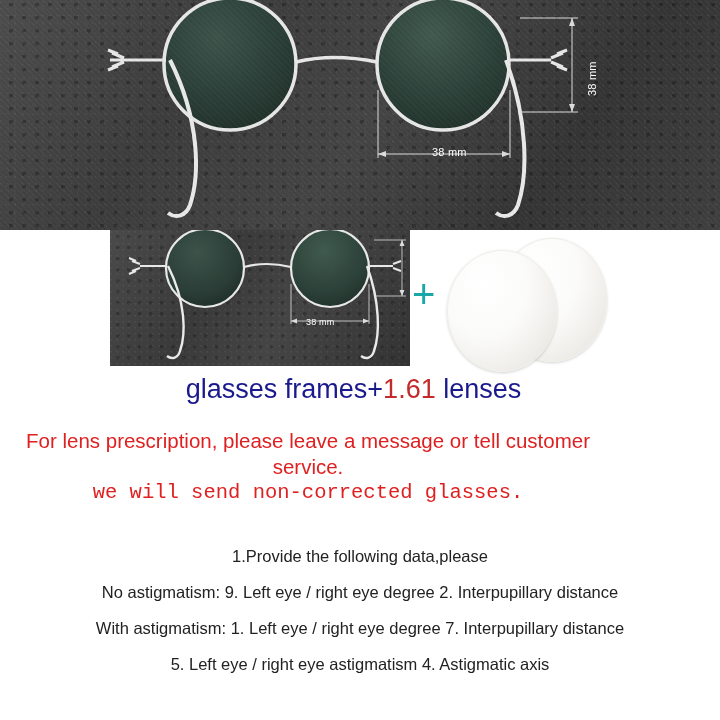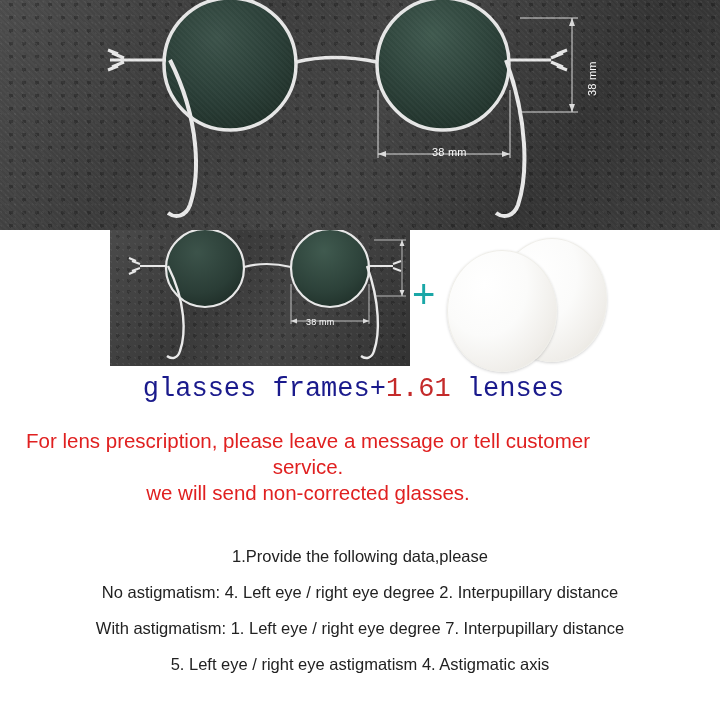--- a/index.html
+++ b/index.html
@@ -120,42 +120,42 @@
   }
 
   
   .title-line {
     position: absolute;
     left: 0;
     top: 374px;
     width: 707px;
     text-align: center;
     font-size: 27px;
-    font-family: Liberation Mono, monospace;
+    font-family: Liberation Sans, sans-serif;
     color: #1a1a8c;
     white-space: nowrap;
   }
   .title-line .accent {
     color: #c42a2a;
   }
 
   .warn-block {
     position: absolute;
     left: 0;
     top: 428px;
     width: 616px;
     text-align: center;
     color: #e02020;
     font-family: "Liberation Sans", sans-serif;
     font-size: 20.5px;
     line-height: 26px;
   }
   .warn-block .l1 { display: block; }
   .warn-block .l2 { display: block; }
-  .warn-block .l3 { display: block; }
+  .warn-block .l3 { display: block; font-family: Liberation Mono, monospace; }
 
   .info-block {
     position: absolute;
     left: 0;
     top: 538px;
     width: 720px;
     text-align: center;
     color: #222222;
     font-family: "Liberation Sans", sans-serif;
     font-size: 16.5px;
@@ -272,18 +272,18 @@
     <span>glasses frames+</span><span class="accent">1.61</span><span> lenses</span>
   </div>
 
   <div class="warn-block">
     <span class="l1">For lens prescription, please leave a message or tell customer service.</span>
     <span class="l3">we will send non-corrected glasses.</span>
   </div>
 
   <div class="info-block">
     <span class="row">1.Provide the following data,please</span>
-    <span class="row">No astigmatism: 4. Left eye / right eye degree 2. Interpupillary distance</span>
+    <span class="row">No astigmatism: 9. Left eye / right eye degree 2. Interpupillary distance</span>
     <span class="row">With astigmatism: 1. Left eye / right eye degree 7. Interpupillary distance</span>
     <span class="row">5. Left eye / right eye astigmatism    4. Astigmatic axis</span>
   </div>
 
 </div>
 
 </body></html>

